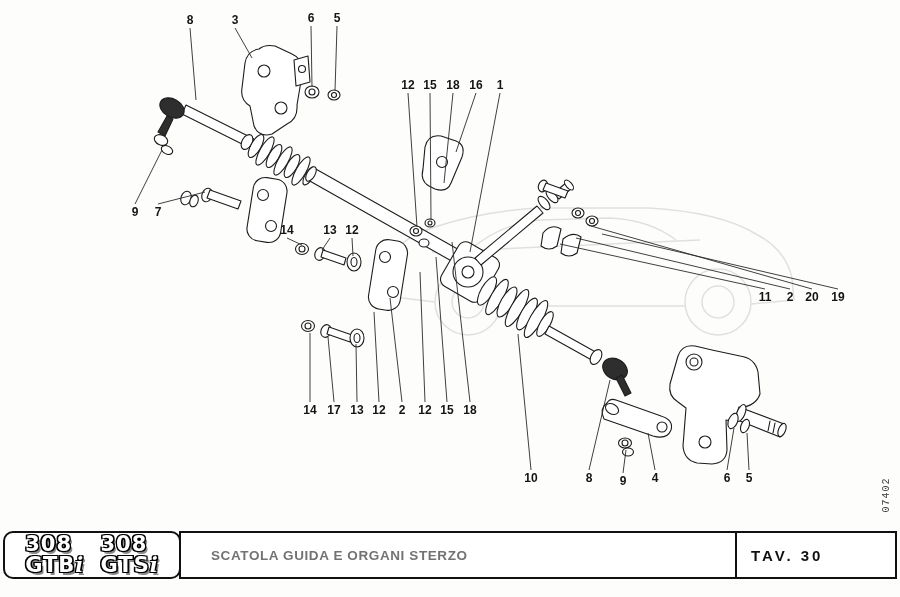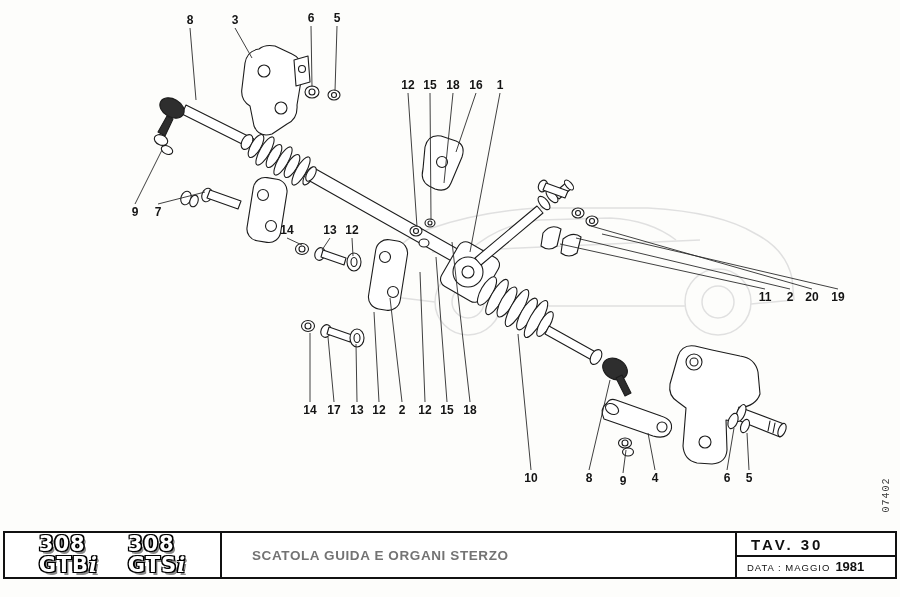--- a/index.html
+++ b/index.html
@@ -6,21 +6,21 @@
   html,body { width:900px; height:597px; }
   body { background:#ffffff; font-family:"Liberation Sans", sans-serif; position:relative; overflow:hidden; }
   .page { position:absolute; inset:0; background:#fdfdfb; }
 
   svg .callout { font:bold 12px "Liberation Sans", sans-serif; text-anchor:middle; fill:#141414; }
   svg .leader  { stroke:#2a2a2a; stroke-width:0.9; }
   svg .wm      { font:10px "Liberation Mono", monospace; fill:#3c3c3c; letter-spacing:1px; text-anchor:middle; }
 
   .footer { position:absolute; left:3px; right:3px; top:531px; height:48px; display:flex; background:#fff; }
   .cell { border:2px solid #111; height:100%; background:#fff; }
-  .badges { width:219px; display:flex; align-items:center; justify-content:space-evenly; padding:0 4px; }
+  .badges { width:178px; display:flex; align-items:center; justify-content:space-evenly; padding:0 4px;border-radius:10px; }
   .badge { line-height:0.92; text-align:left; }
   .badge .b-line {
     font-family:"DejaVu Sans", sans-serif; font-weight:800; font-size:21px; letter-spacing:1px;
     color:#fff;
     text-shadow:-1.4px -1.4px 0 #000, 1.4px -1.4px 0 #000, -1.4px 1.4px 0 #000, 1.4px 1.4px 0 #000, 2.6px 2.6px 0 #8a8a8a;
   }
   .badge .b-i { font-style:italic; font-family:"DejaVu Serif", serif; }
   .title-cell { flex:1; margin-left:-2px; display:flex; align-items:center; padding-left:30px; }
   .title-cell .t { font-size:13.5px; font-weight:bold; letter-spacing:0.6px; color:#737373; }
   .tav-cell { width:162px; margin-left:-2px; display:flex; flex-direction:column; }
@@ -281,19 +281,15 @@
       <div class="badge">
         <div class="b-line">308</div>
         <div class="b-line"><span>GTS</span><span class="b-i">i</span></div>
       </div>
     </div>
     <div class="cell title-cell">
       <span class="t">SCATOLA GUIDA E ORGANI STERZO</span>
     </div>
     <div class="cell tav-cell">
       <div class="tav">TAV. 30</div>
-      <div class="data-row">
-        <span class="d-label">DATA : MAGGIO</span>
-        <span class="d-value">1981</span>
-      </div>
     </div>
   </div>
 </div>
 
 </body></html>

